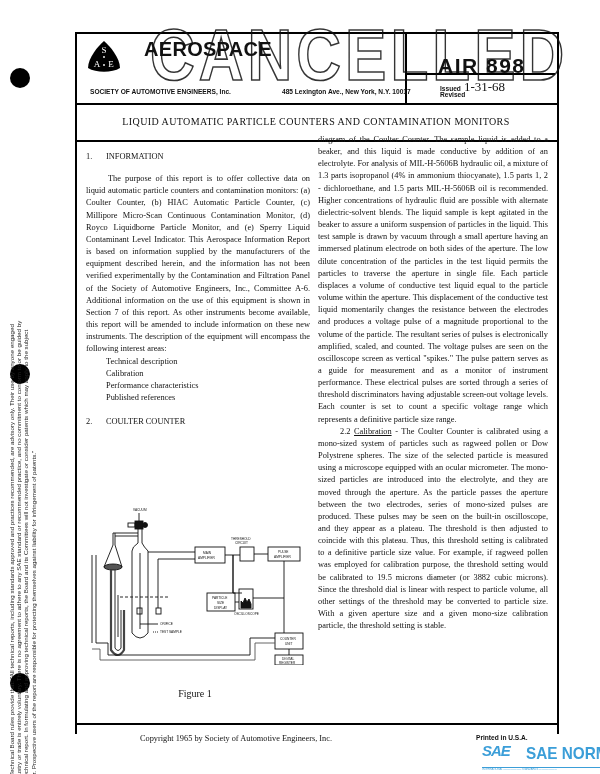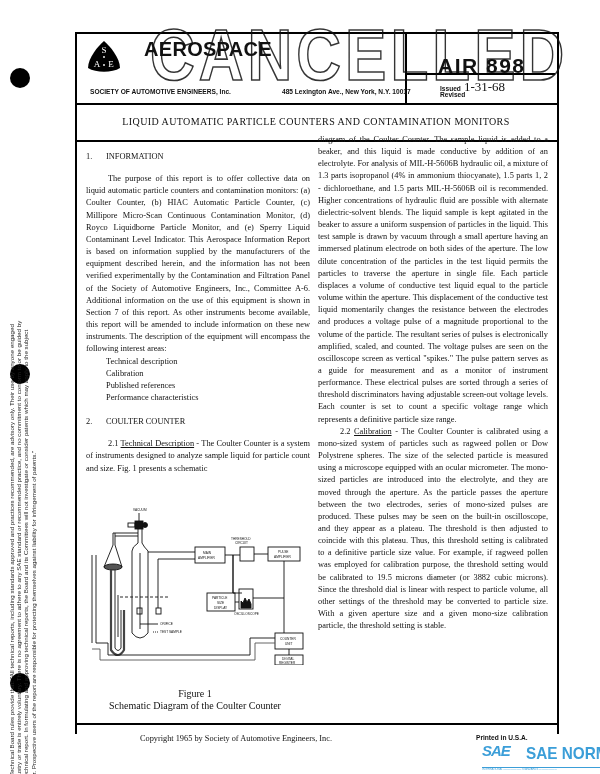--- a/index.html
+++ b/index.html
@@ -86,27 +86,26 @@
 <div class="title-band"></div>
 <div class="doc-title">LIQUID AUTOMATIC PARTICLE COUNTERS AND CONTAMINATION MONITORS</div>
 
 <div class="col left-col">
   <p class="sec"><span class="num">1.</span><span>INFORMATION</span></p>
   <p style="height:10px"></p>
   <p class="indent">The purpose of this report is to offer collective data on liquid automatic particle counters and contamination monitors: (a) Coulter Counter, (b) HIAC Automatic Particle Counter, (c) Millipore Micro-Scan Continuous Contamination Monitor, (d) Royco Liquidborne Particle Monitor, and (e) Sperry Liquid Contaminant Level Indicator. This Aerospace Information Report is based on information supplied by the manufacturers of the equipment described herein, and the information has not been verified experimentally by the Contamination and Filtration Panel of the Society of Automotive Engineers, Inc., Committee A-6. Additional information on the use of this equipment is shown in Section 7 of this report. As other instruments become available, this report will be amended to include information on these new instruments. The description of the equipment will encompass the following interest areas:</p>
   <div class="list">
     <div>Technical description</div>
     <div>Calibration</div>
+    <div>Performance characteristics</div>
     <div>Published references</div>
-    <div>Performance characteristics</div>
   </div>
   <p style="height:12px"></p>
   <p class="sec"><span class="num">2.</span><span>COULTER COUNTER</span></p>
   <p style="height:10px"></p>
-  <p class="indent"><span>2.1</span> <span class="u">Technical Description</span><span> - The Coulter Counter is a system of instruments designed to analyze sample liquid for particle count and size. Fig. 1 presents a schematic</span></p>
 </div>
 
 <svg class="fig" viewBox="0 0 220 160" fill="none" stroke="#111" stroke-width="0.9">
 
   <text x="43" y="6" fill="#111" stroke="none">VACUUM</text>
   <line x1="49" y1="8" x2="49" y2="16"></line>
   <rect x="45" y="16" width="8" height="8" fill="#111"></rect>
   <circle cx="55" cy="20" r="2.5" fill="#111"></circle>
   <rect x="38" y="18" width="7" height="4"></rect>
 
@@ -171,21 +170,20 @@
   <rect x="185" y="150" width="28" height="10"></rect>
   <text x="192" y="155" fill="#111" stroke="none">DIGITAL</text>
   <text x="189" y="159" fill="#111" stroke="none">REGISTER</text>
 
   <path d="M6 138 L18 138 L18 150 L160 150 L160 133 L185 133"></path>
   <path d="M2 144 L10 144 L10 155 L165 155 L165 138 L185 138" stroke="#555"></path>
 </svg>
 
 <div class="fig-caption">
   <div>Figure 1</div>
-  <div>Schematic Diagram of the Coulter Counter</div>
 </div>
 
 <div class="col right-col">
   <p>diagram of the Coulter Counter. The sample liquid is added to a beaker, and this liquid is made conductive by addition of an electrolyte. For analysis of MIL-H-5606B hydraulic oil, a mixture of 1.3 parts isopropanol (4% in ammonium thiocyanate), 1.5 parts 1, 2 - dichloroethane, and 1.5 parts MIL-H-5606B oil is recommended. Higher concentrations of hydraulic fluid are possible with alternate dielectric-solvent blends. The liquid sample is kept agitated in the beaker to assure a uniform suspension of particles in the liquid. This test sample is drawn by vacuum through a small aperture having an immersed platinum electrode on both sides of the aperture. The low dilute concentration of the particles in the test liquid permits the particles to traverse the aperture in single file. Each particle displaces a volume of conductive test liquid equal to the particle volume within the aperture. This displacement of the conductive test liquid momentarily changes the resistance between the electrodes and produces a voltage pulse of a magnitude proportional to the volume of the particle. The resultant series of pulses is electronically amplified, scaled, and counted. The voltage pulses are seen on the oscilloscope screen as vertical "spikes." The pulse pattern serves as a guide for measurement and as a monitor of instrument performance. These electrical pulses are sorted through a series of threshold discriminators having adjustable screen-out voltage levels. Each counter is set to count a specific voltage range which represents a definitive particle size range.</p>
   <p class="indent"><span>2.2</span> <span class="u">Calibration</span><span> - The Coulter Counter is calibrated using a mono-sized system of particles such as ragweed pollen or Dow Polystrene spheres. The size of the selected particle is measured using a microscope equipped with an ocular micrometer. The mono-sized particles are introduced into the electrolyte, and they are moved through the aperture. As the particle passes the aperture between the two electrodes, series of mono-sized pulses are produced. These pulses may be seen on the built-in oscilloscope, and they appear as a plateau. The threshold is then adjusted to coincide with this plateau. Thus, this threshold setting is calibrated to a definitive particle size value. For example, if ragweed pollen was employed for calibration purpose, the threshold setting would be calibrated to 19.5 microns diameter (or 3882 cubic microns). Since the threshold dial is linear with respect to particle volume, all other settings of the threshold may be converted to particle size. With a given aperture size and a given mono-size calibration particle, the threshold setting is stable.</span></p>
 </div>
 
 <div class="bottom-rule"></div>
 <div class="copyright">Copyright 1965 by Society of Automotive Engineers, Inc.</div>
 <div class="printed">Printed in U.S.A.</div>

